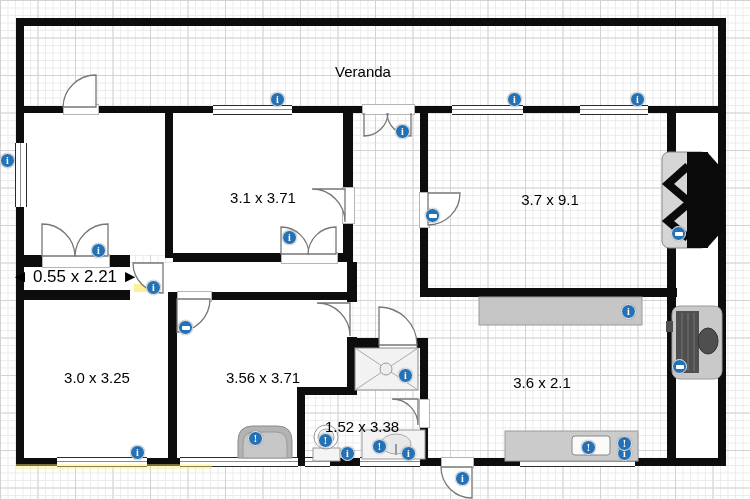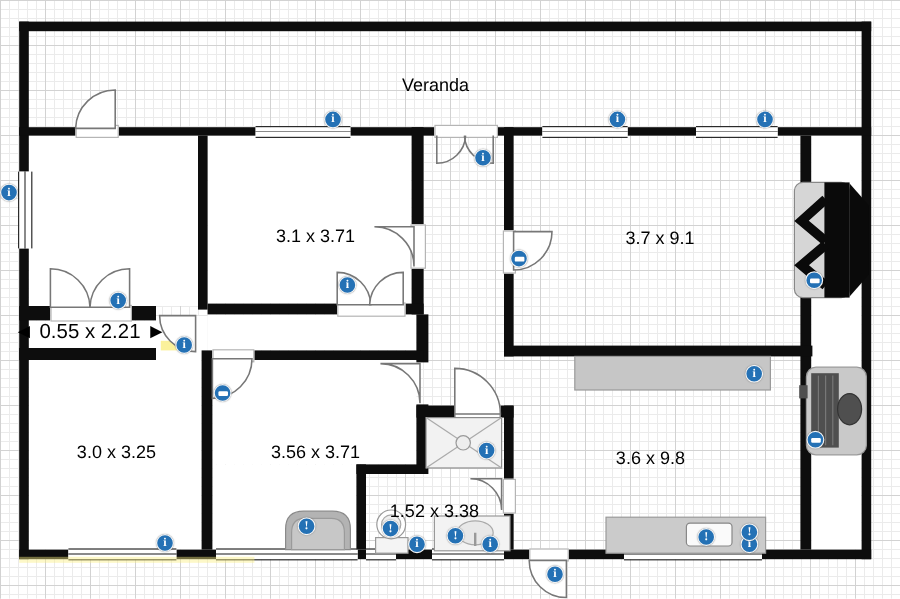--- a/index.html
+++ b/index.html
@@ -203,15 +203,15 @@
   <div class="ico cam" style="left:678px;top:233px;"></div>
   <div class="ico cam" style="left:679px;top:366px;"></div>
 
   <div class="lbl" style="left:363px;top:71px;">Veranda</div>
   <div class="lbl" style="left:263px;top:184px;margin-top:13px;">3.1 x 3.71</div>
   <div class="lbl" style="left:550px;top:199px;">3.7 x 9.1</div>
   <div class="lbl big" style="left:75px;top:277px;">◄ 0.55 x 2.21 ►</div>
   <div class="lbl" style="left:97px;top:377px;">3.0 x 3.25</div>
   <div class="lbl" style="left:263px;top:365px;margin-top:12px;">3.56 x 3.71</div>
   <div class="lbl" style="left:362px;top:426px;">1.52 x 3.38</div>
-  <div class="lbl" style="left:542px;top:382px;">3.6 x 9.8</div>
+  <div class="lbl" style="left:542px;top:382px;">3.6 x 2.1</div>
 
 </div>
 
 </body></html>

